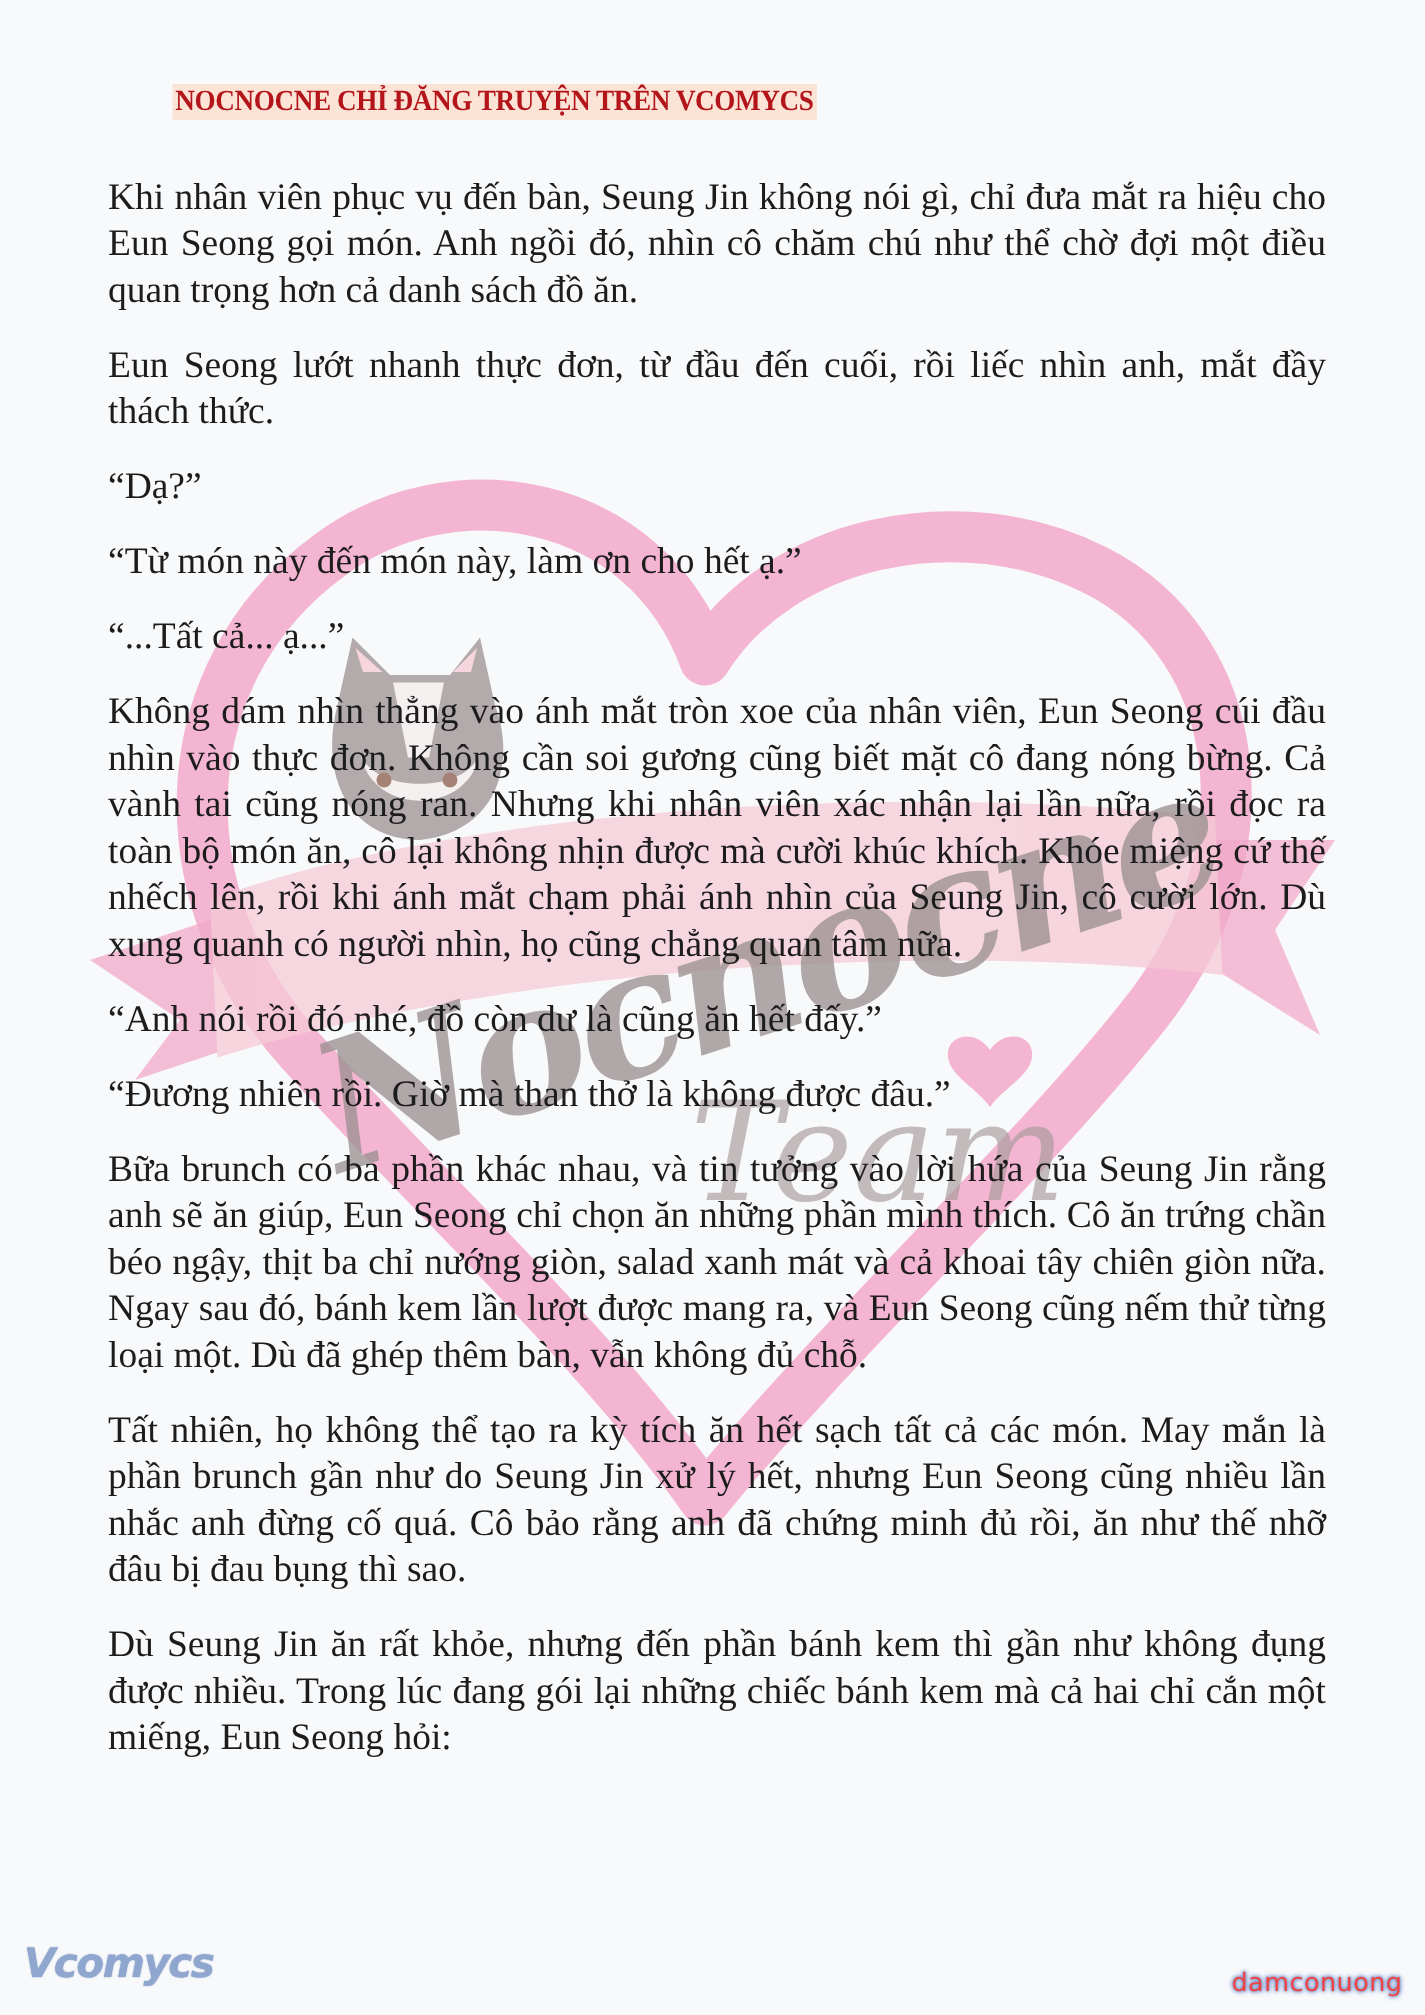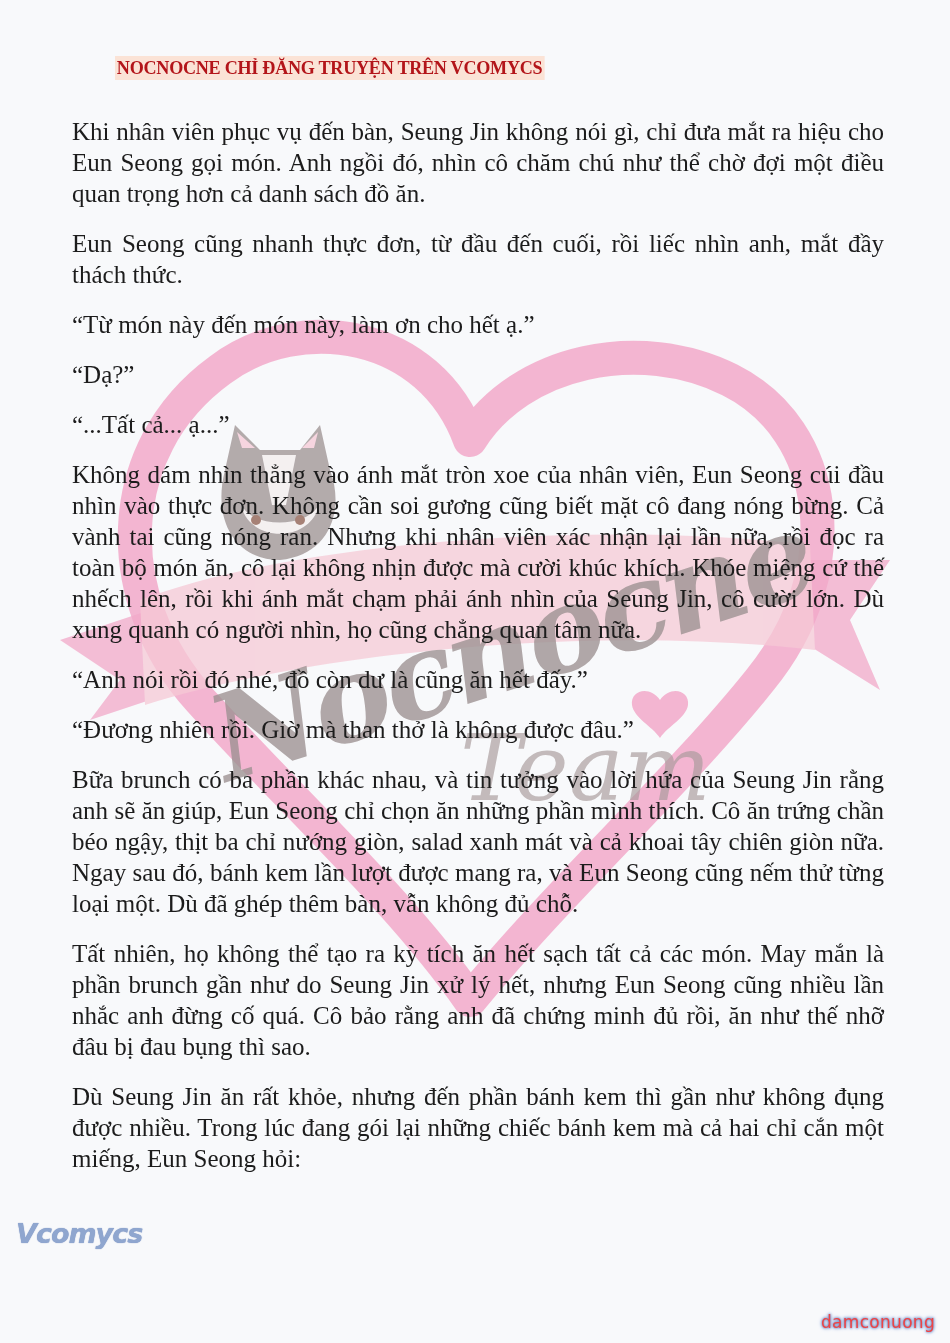--- a/index.html
+++ b/index.html
@@ -55,21 +55,21 @@
     line-height: 31px;
     text-align: justify;
     text-align-last: left;
   }
   .para.dialogue {
     margin-bottom: 19px;
   }
   .footer-logo {
     position: absolute;
     left: 16px;
-    top: 1218px;
+    top: 1294px;
     z-index: 2;
   }
   .footer-logo .logo-text {
     font-family: "DejaVu Sans", sans-serif;
     font-style: italic;
     font-weight: bold;
     font-size: 27px;
     letter-spacing: -1px;
     color: #8fa6cf;
     text-shadow: 0 0 1px #6f88bb;
@@ -122,23 +122,23 @@
     <text x="460" y="800" font-family="DejaVu Serif, serif" font-style="italic" font-size="92" fill="#a89c9c" opacity="0.85">Team</text>
   </g>
 
   <path d="M 660 700 C 650 685, 630 690, 632 705 C 634 718, 652 726, 660 738 C 668 726, 686 718, 688 705 C 690 690, 670 685, 660 700 Z" fill="#f2a9c9" opacity="0.85"></path>
 </svg>
 
 <div class="header-notice">NOCNOCNE CHỈ ĐĂNG TRUYỆN TRÊN VCOMYCS</div>
 
 <main class="content">
   <p class="para">Khi nhân viên phục vụ đến bàn, Seung Jin không nói gì, chỉ đưa mắt ra hiệu cho Eun Seong gọi món. Anh ngồi đó, nhìn cô chăm chú như thể chờ đợi một điều quan trọng hơn cả danh sách đồ ăn.</p>
-  <p class="para">Eun Seong cũng nhanh thực đơn, từ đầu đến cuối, rồi liếc nhìn anh, mắt đầy thách thức.</p>
+  <p class="para">Eun Seong lướt nhanh thực đơn, từ đầu đến cuối, rồi liếc nhìn anh, mắt đầy thách thức.</p>
+  <p class="para dialogue">“Dạ?”</p>
   <p class="para dialogue">“Từ món này đến món này, làm ơn cho hết ạ.”</p>
-  <p class="para dialogue">“Dạ?”</p>
   <p class="para dialogue">“...Tất cả... ạ...”</p>
   <p class="para">Không dám nhìn thẳng vào ánh mắt tròn xoe của nhân viên, Eun Seong cúi đầu nhìn vào thực đơn. Không cần soi gương cũng biết mặt cô đang nóng bừng. Cả vành tai cũng nóng ran. Nhưng khi nhân viên xác nhận lại lần nữa, rồi đọc ra toàn bộ món ăn, cô lại không nhịn được mà cười khúc khích. Khóe miệng cứ thế nhếch lên, rồi khi ánh mắt chạm phải ánh nhìn của Seung Jin, cô cười lớn. Dù xung quanh có người nhìn, họ cũng chẳng quan tâm nữa.</p>
   <p class="para dialogue">“Anh nói rồi đó nhé, đồ còn dư là cũng ăn hết đấy.”</p>
   <p class="para dialogue">“Đương nhiên rồi. Giờ mà than thở là không được đâu.”</p>
   <p class="para">Bữa brunch có ba phần khác nhau, và tin tưởng vào lời hứa của Seung Jin rằng anh sẽ ăn giúp, Eun Seong chỉ chọn ăn những phần mình thích. Cô ăn trứng chần béo ngậy, thịt ba chỉ nướng giòn, salad xanh mát và cả khoai tây chiên giòn nữa. Ngay sau đó, bánh kem lần lượt được mang ra, và Eun Seong cũng nếm thử từng loại một. Dù đã ghép thêm bàn, vẫn không đủ chỗ.</p>
   <p class="para">Tất nhiên, họ không thể tạo ra kỳ tích ăn hết sạch tất cả các món. May mắn là phần brunch gần như do Seung Jin xử lý hết, nhưng Eun Seong cũng nhiều lần nhắc anh đừng cố quá. Cô bảo rằng anh đã chứng minh đủ rồi, ăn như thế nhỡ đâu bị đau bụng thì sao.</p>
   <p class="para">Dù Seung Jin ăn rất khỏe, nhưng đến phần bánh kem thì gần như không đụng được nhiều. Trong lúc đang gói lại những chiếc bánh kem mà cả hai chỉ cắn một miếng, Eun Seong hỏi:</p>
 </main>
 
 <div class="footer-logo">

